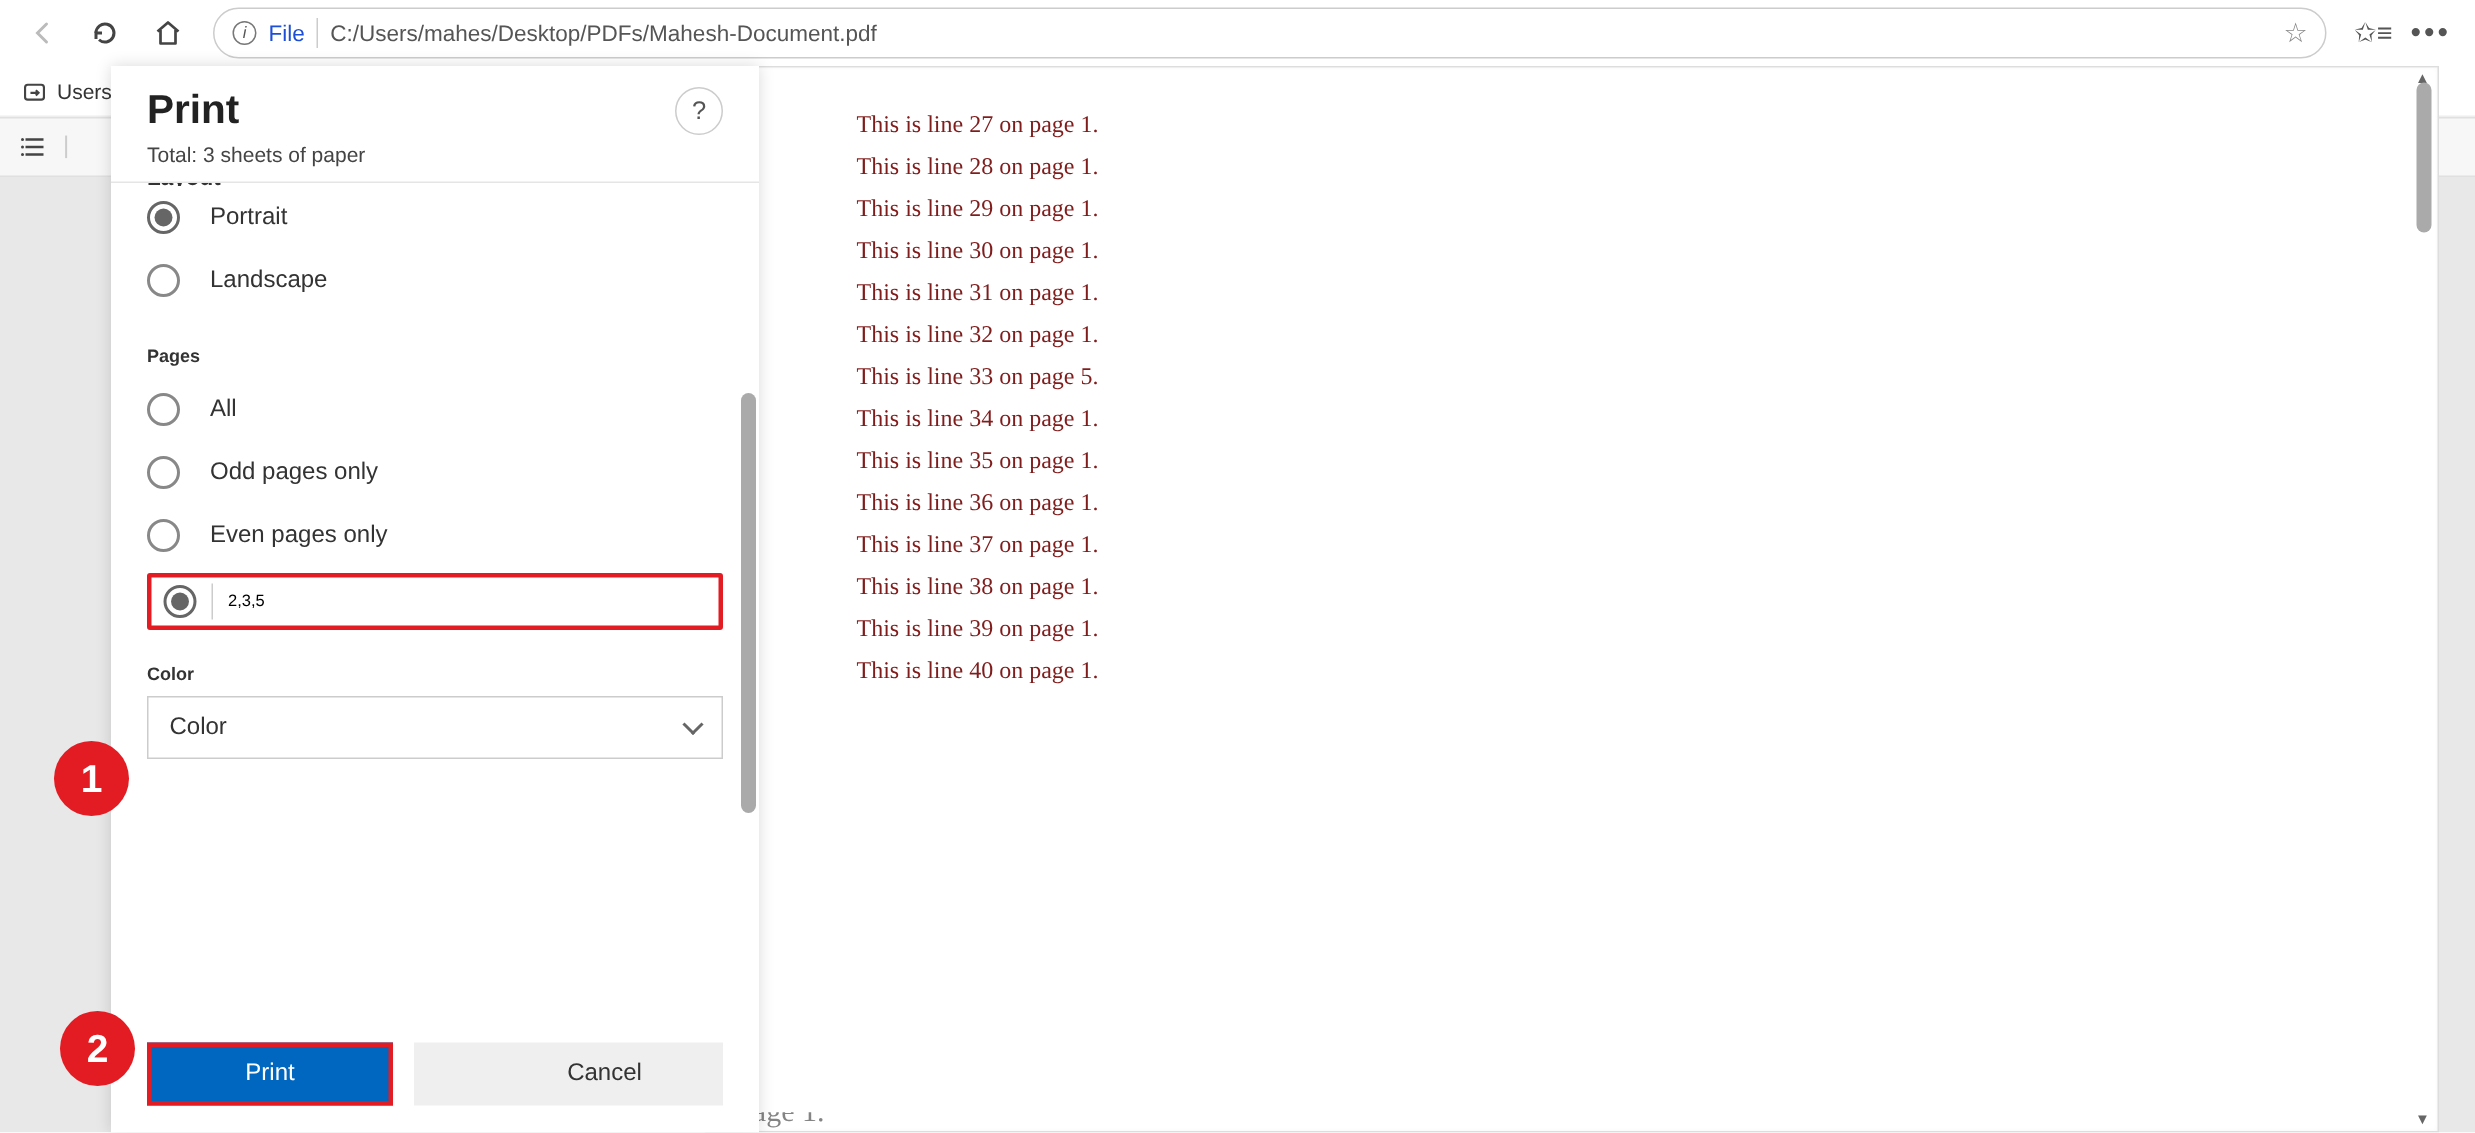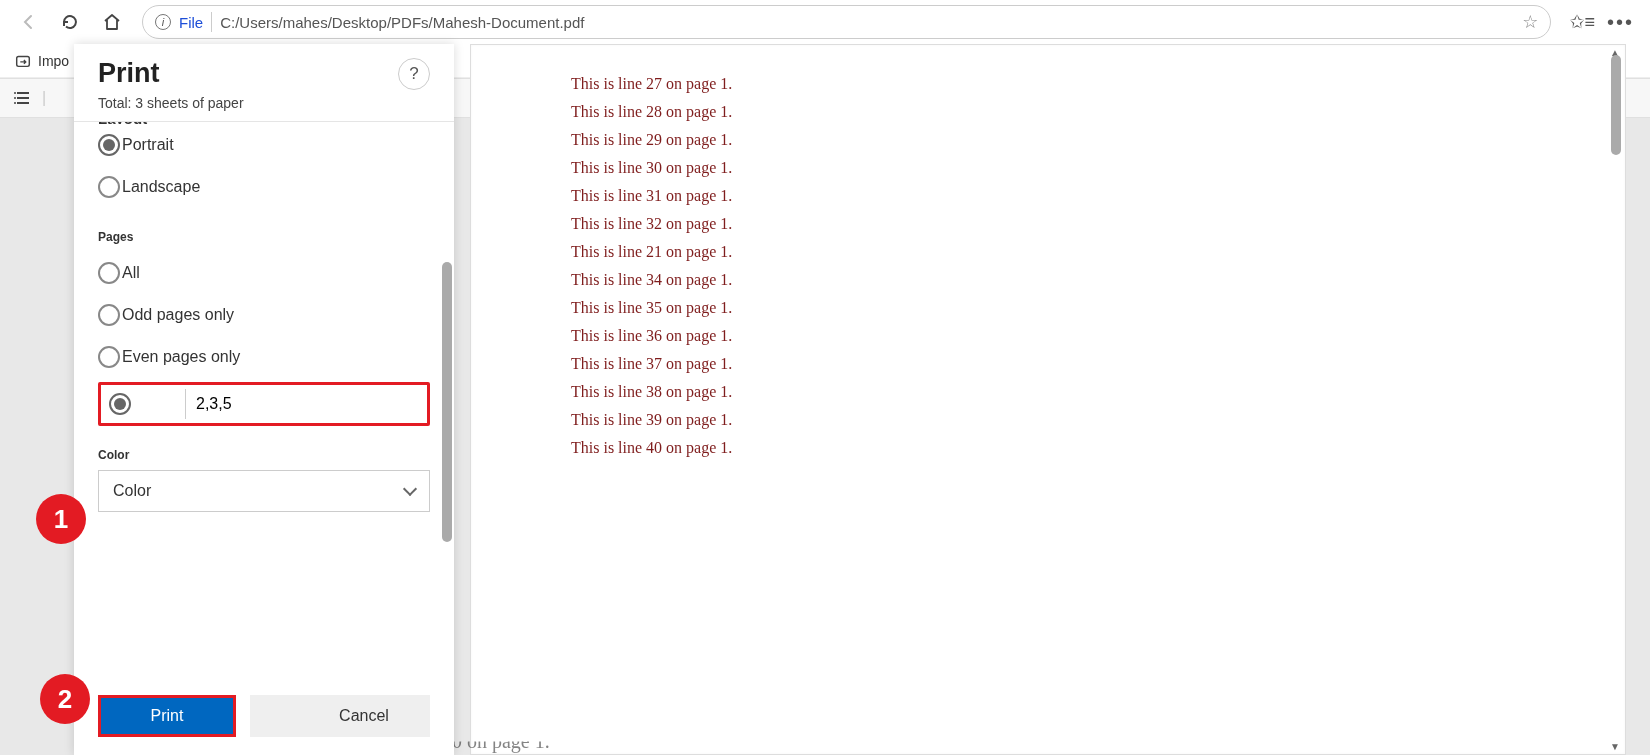--- a/index.html
+++ b/index.html
@@ -22,37 +22,37 @@
 
     
     .pdf-toolbar { height: 40px; background: #f7f7f7; border-top: 1px solid #e0e0e0; border-bottom: 1px solid #e0e0e0; display: flex; align-items: center; padding: 0 14px; gap: 10px; }
 
     
     .content-area { position: absolute; top: 44px; left: 0; right: 0; bottom: 0; background: #e8e8e8; overflow: hidden; }
     .content-area .bookmark-bar { background: #fff; border-bottom: 1px solid #eee; }
     .content-area .pdf-toolbar { margin-top: 0; }
 
     
-    .print-panel { position: absolute; top: 44px; left: 74px; width: 380px; bottom: 0; background: #fff; box-shadow: 0 0 10px rgba(0,0,0,0.15); z-index: 20; display: flex; flex-direction: column; }
+    .print-panel { position: absolute; top: 44px; left: 74px; width: 432px; bottom: 0; background: #fff; box-shadow: 0 0 10px rgba(0,0,0,0.15); z-index: 20; display: flex; flex-direction: column; }
     .print-header { padding: 14px 24px 10px 24px; display: flex; align-items: flex-start; justify-content: space-between; border-bottom: 1px solid #e5e5e5; }
     .print-header h1 { font-size: 27px; font-weight: 600; color: #222; }
     .print-header .subtitle { font-size: 14px; color: #444; margin-top: 6px; }
     .help-btn { width: 32px; height: 32px; border: 1px solid #ccc; border-radius: 50%; display: flex; align-items: center; justify-content: center; font-size: 17px; color: #555; cursor: pointer; }
     .print-body { flex: 1; overflow: hidden; padding: 0 24px; position: relative; }
     .section-label { font-size: 12px; color: #333; font-weight: 600; margin-top: 22px; margin-bottom: 8px; }
     .cutoff-label { font-size: 15px; color: #333; font-weight: 600; margin-top: -8px; overflow: hidden; height: 10px; position: relative; }
     .cutoff-label span { position: absolute; bottom: -3px; }
-    .radio-row { display: flex; align-items: center; gap: 2px; padding: 10px 0; cursor: pointer; }
+    .radio-row { display: flex; align-items: center; gap: 20px; padding: 10px 0; cursor: pointer; }
     .radio { width: 22px; height: 22px; border: 2px solid #888; border-radius: 50%; position: relative; flex-shrink: 0; }
     .radio.selected { border-color: #666; }
     .radio.selected::after { content: ''; position: absolute; top: 3px; left: 3px; width: 12px; height: 12px; background: #666; border-radius: 50%; }
     .radio-label { font-size: 16px; color: #333; }
     .custom-pages-row { display: flex; align-items: center; gap: 10px; border: 3px solid #e31b23; padding: 4px 8px; border-radius: 2px; margin-top: 4px; position: relative; }
     .custom-pages-row .radio { margin: 0; }
-    .custom-pages-input { flex: 1; border: none; outline: none; font-size: 16px; padding: 6px 4px; border-left: 1px solid #ccc; padding-left: 10px; margin-left: 44px; }
+    .custom-pages-input { flex: 1; border: none; outline: none; font-size: 11px; padding: 6px 4px; border-left: 1px solid #ccc; padding-left: 10px; }
     .select-box { width: 100%; height: 42px; border: 1px solid #ccc; display: flex; align-items: center; justify-content: space-between; padding: 0 14px; font-size: 16px; color: #333; cursor: pointer; margin-top: 4px; }
     .footer-row { display: flex; gap: 14px; padding: 14px 24px 18px 24px; }
     .btn { flex: 1; height: 42px; display: flex; align-items: center; justify-content: center; font-size: 16px; cursor: pointer; border: none; }
     .btn-primary { background: #0067c0; color: #fff; border: 3px solid #e31b23; position: relative; }
     .btn-secondary { background: #efefef; color: #333; padding-left: 48px; }
 
     
     .annot { position: absolute; width: 50px; height: 50px; background: #e31b23; color: #fff; border-radius: 50%; display: flex; align-items: center; justify-content: center; font-size: 26px; font-weight: 700; z-index: 50; }
 
     
@@ -104,42 +104,42 @@
     <span style="font-size:20px;color:#555;letter-spacing:2px;">•••</span>
   </div>
 </div>
 
 <div class="content-area">
   <div class="bookmark-bar">
     <svg width="18" height="18" viewBox="0 0 20 20">
         <rect x="3" y="5" width="14" height="11" rx="2" stroke="#444" stroke-width="1.6" fill="none"></rect>
         <path d="M7 11 H13 M11 9 L13 11 L11 13" stroke="#444" stroke-width="1.6" fill="none"></path>
       </svg>
-    <span>Impo</span>
+    <span>Users</span>
   </div>
   <div class="pdf-toolbar">
     <svg width="18" height="18">
         <path d="M3 4 H15 M3 9 H15 M3 14 H15" stroke="#444" stroke-width="1.8"></path>
         <circle cx="1" cy="4" r="1" fill="#444"></circle>
         <circle cx="1" cy="9" r="1" fill="#444"></circle>
         <circle cx="1" cy="14" r="1" fill="#444"></circle>
       </svg>
     <span style="color:#ccc;">|</span>
   </div>
 </div>
 
 <div class="preview">
   <div class="preview-page">
       <div class="preview-line">This is line 27 on page 1.</div>
       <div class="preview-line">This is line 28 on page 1.</div>
       <div class="preview-line">This is line 29 on page 1.</div>
       <div class="preview-line">This is line 30 on page 1.</div>
       <div class="preview-line">This is line 31 on page 1.</div>
       <div class="preview-line">This is line 32 on page 1.</div>
-      <div class="preview-line">This is line 21 on page 1.</div>
+      <div class="preview-line">This is line 33 on page 5.</div>
       <div class="preview-line">This is line 34 on page 1.</div>
       <div class="preview-line">This is line 35 on page 1.</div>
       <div class="preview-line">This is line 36 on page 1.</div>
       <div class="preview-line">This is line 37 on page 1.</div>
       <div class="preview-line">This is line 38 on page 1.</div>
       <div class="preview-line">This is line 39 on page 1.</div>
       <div class="preview-line">This is line 40 on page 1.</div>
     </div>
   <div class="preview-scroll">
     <span class="arrow-up">▲</span>

